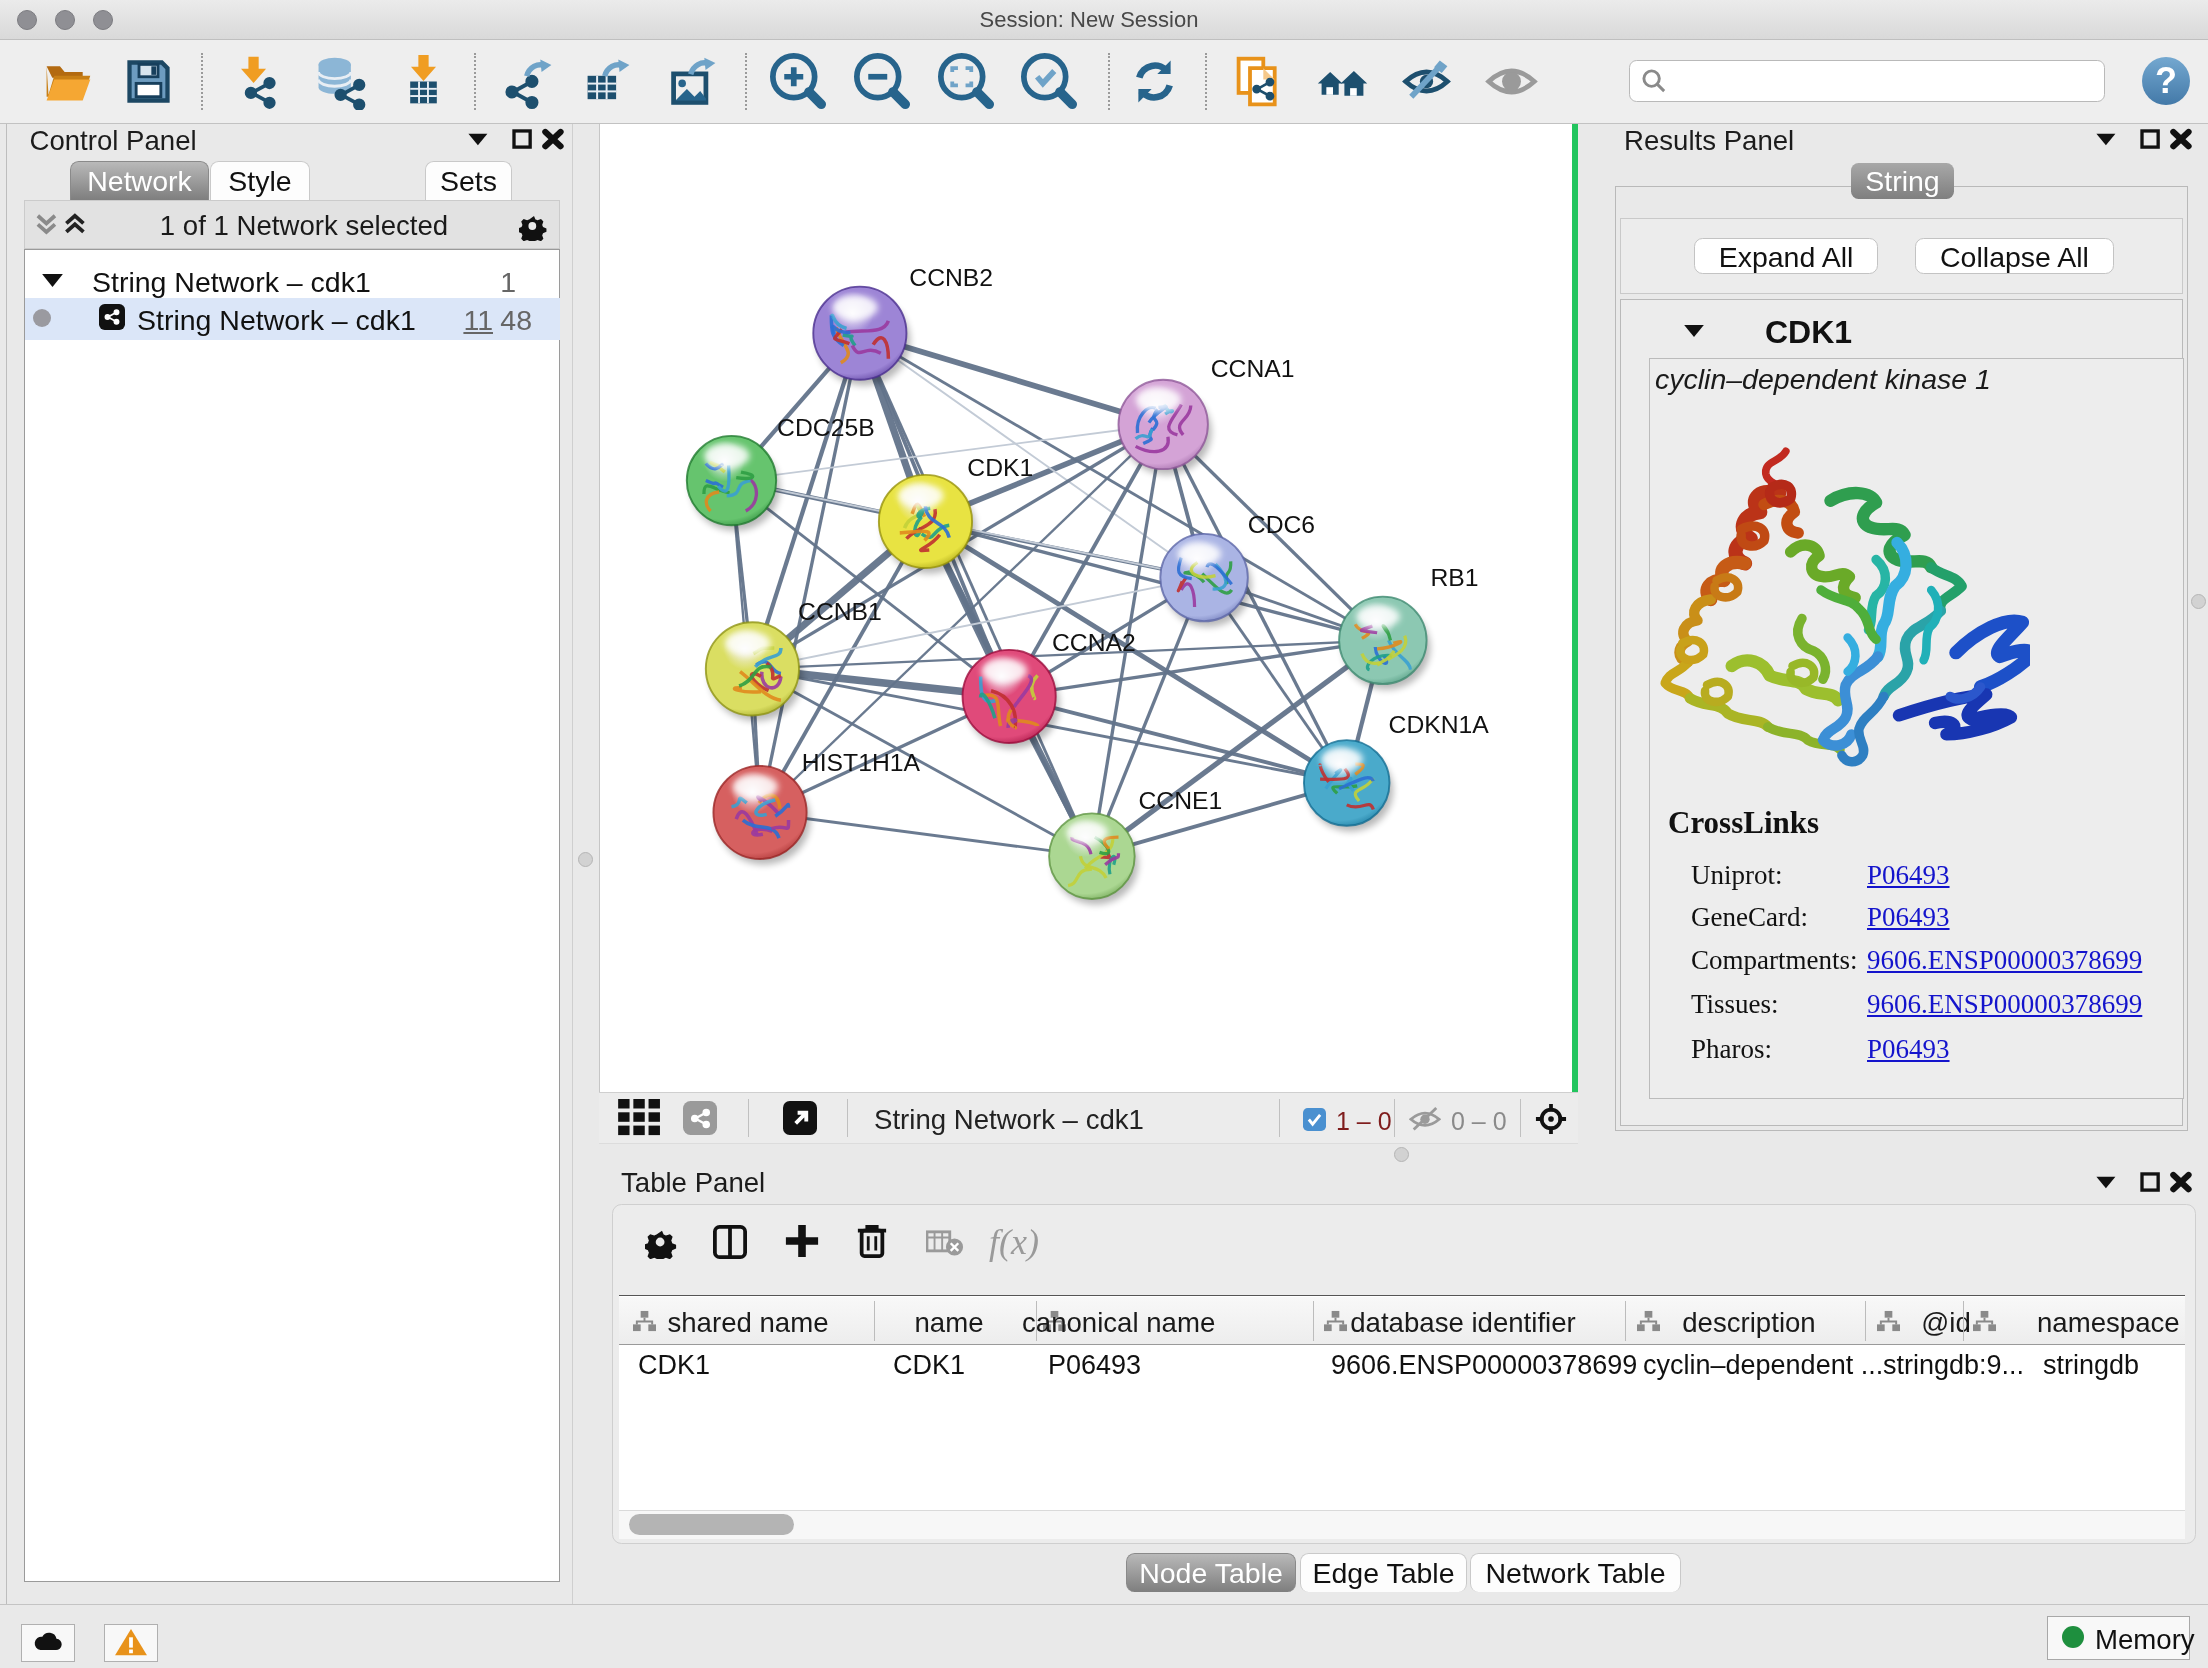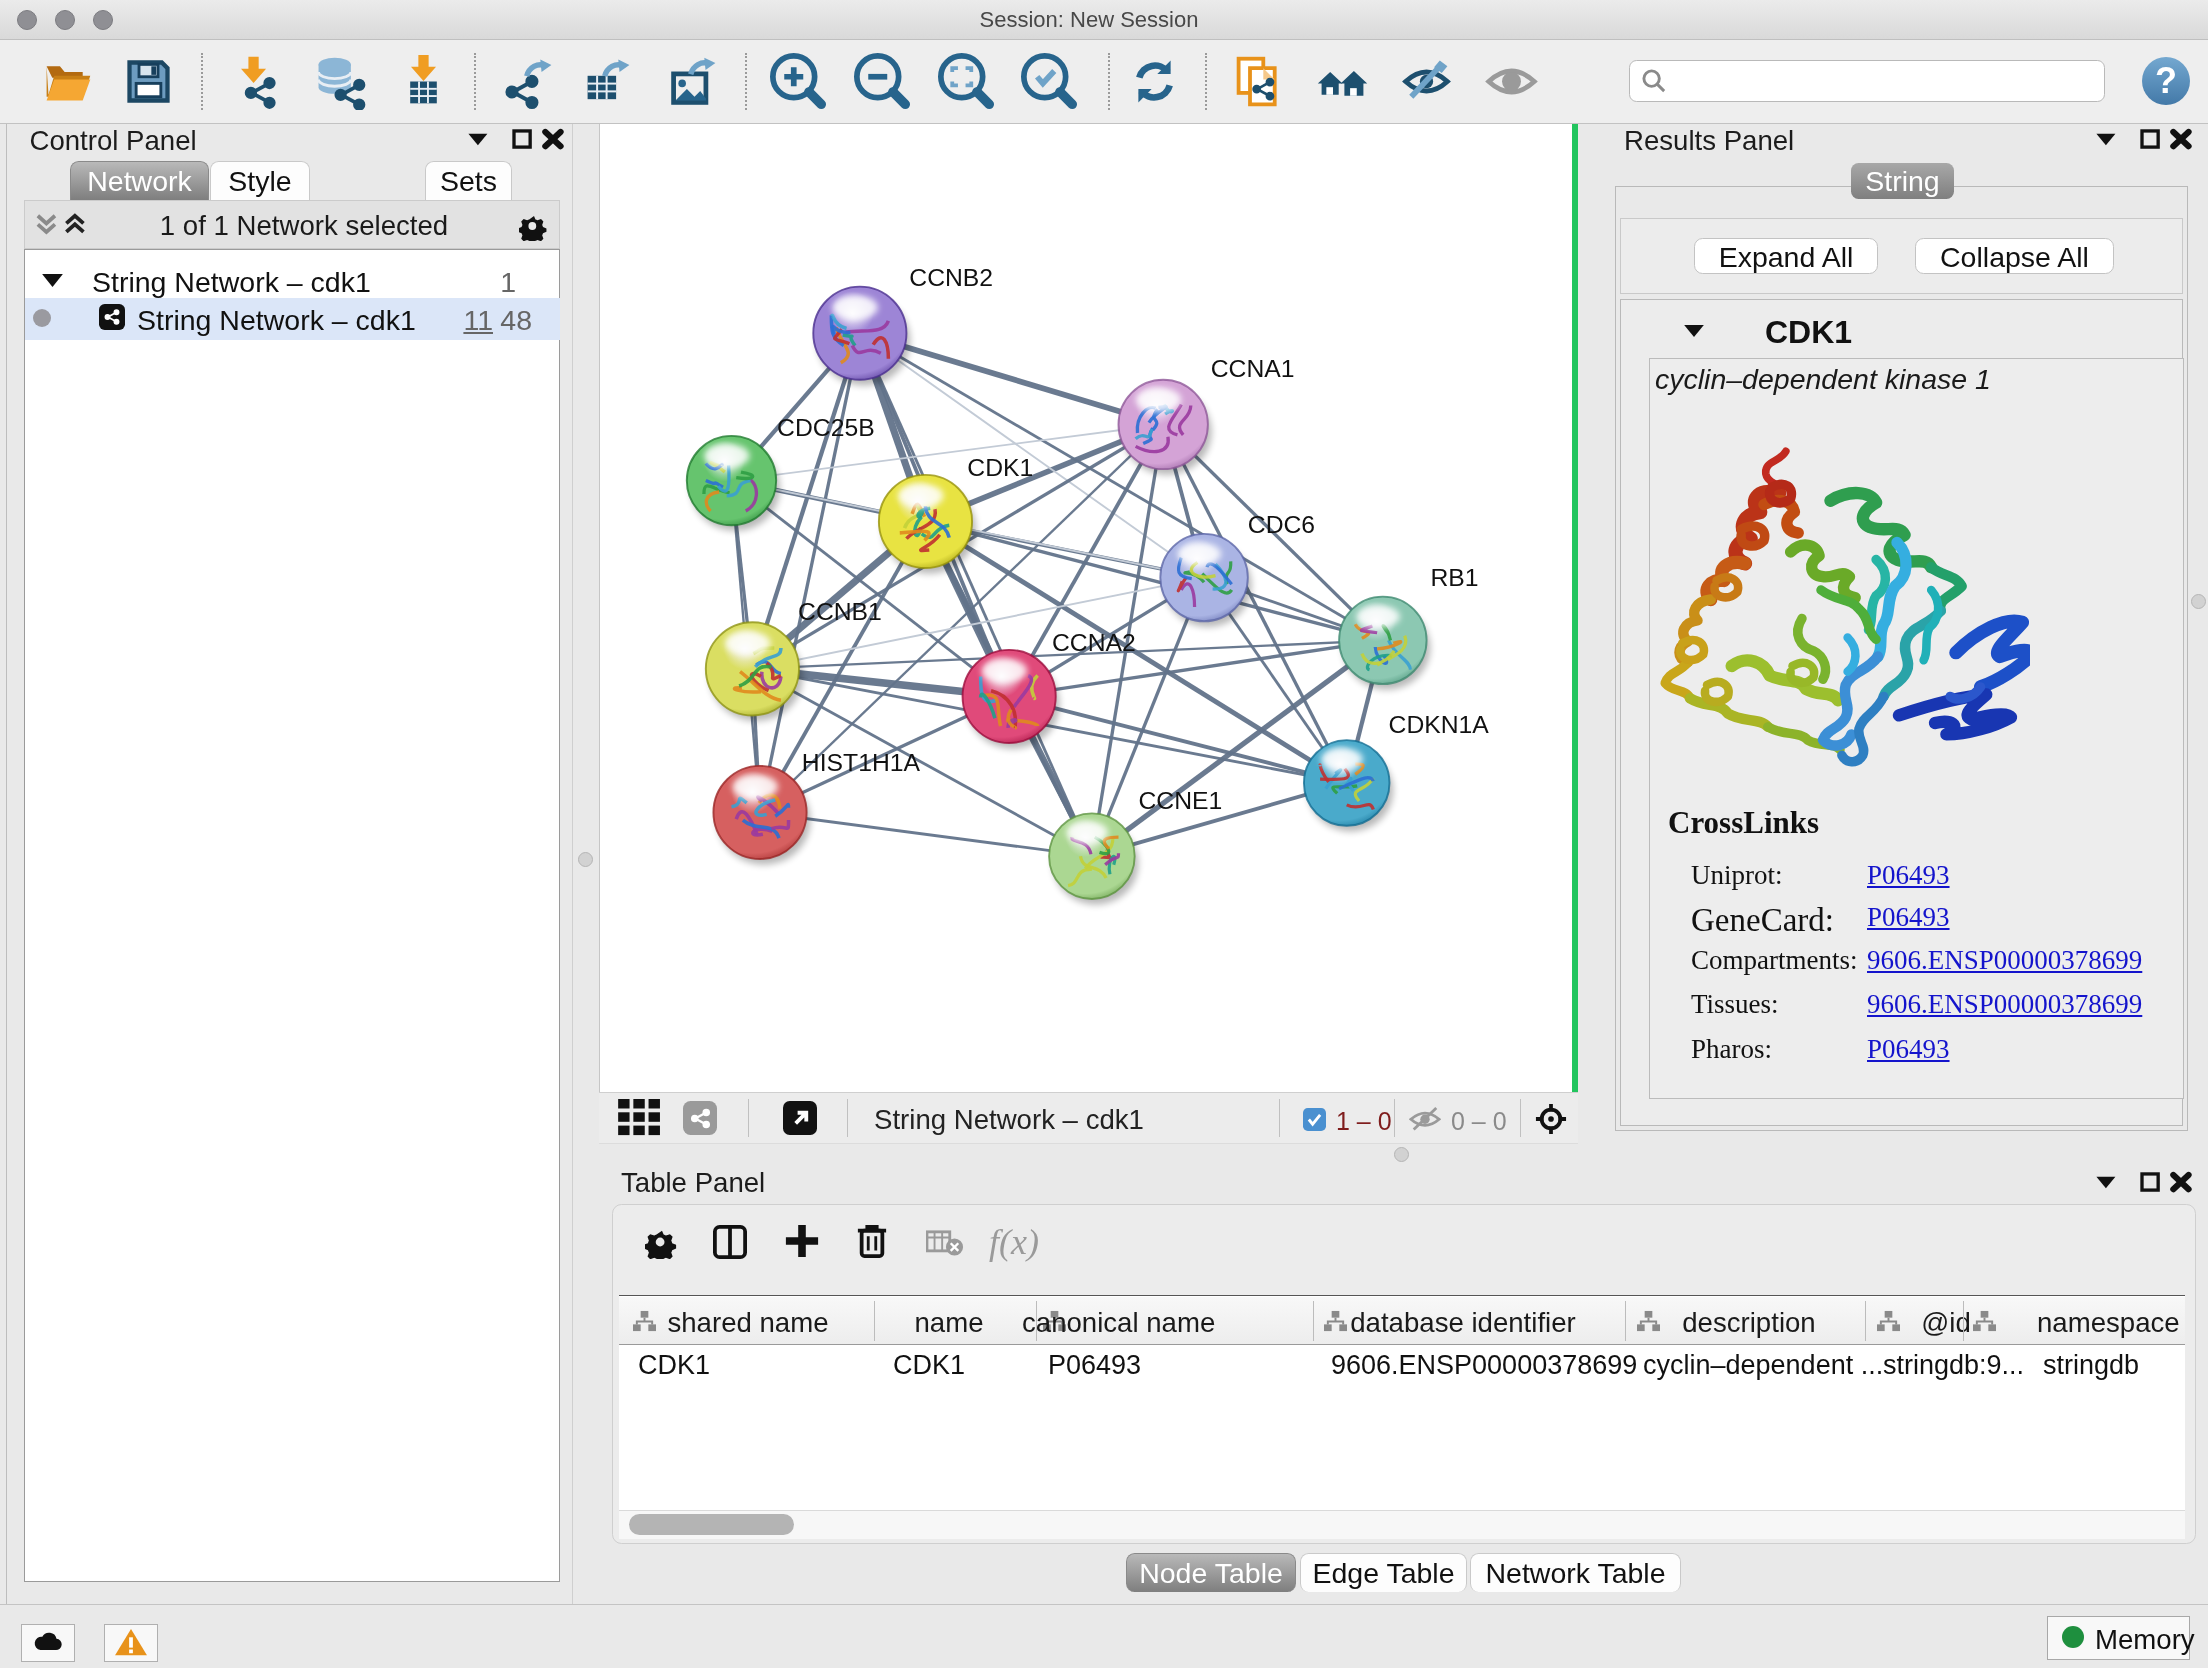--- a/index.html
+++ b/index.html
@@ -641,21 +641,21 @@
 <path d="M96 96 C112 88 124 96 120 108 C110 118 94 114 96 102" stroke="#c04a14" stroke-width="10"></path>
 <path d="M70 150 C84 142 96 150 92 162 C82 172 66 168 68 156" stroke="#c87a16" stroke-width="9"></path>
 <path d="M34 216 C48 208 60 216 56 228 C46 238 30 234 32 222" stroke="#c9a11a" stroke-width="9"></path>
 <path d="M60 260 C74 252 86 260 82 272 C72 282 56 278 58 266" stroke="#b8ac20" stroke-width="9"></path>
 <path d="M150 240 C164 232 176 240 172 252 C162 262 146 258 148 246" stroke="#98b828" stroke-width="9"></path>
 </g>
 </svg></div>
 <div class="abs" style="left:1668px;top:805px;font-family:'Liberation Serif',serif;font-size:31px;font-weight:bold;color:#111;">CrossLinks</div>
 <div class="abs" style="left:1691px;top:860px;font-family:'Liberation Serif',serif;font-size:27px;color:#111;">Uniprot:</div>
 <div class="abs" style="left:1867px;top:860px;font-family:'Liberation Serif',serif;font-size:27px;"><a class="lnk">P06493</a></div>
-<div class="abs" style="left:1691px;top:902px;font-family:'Liberation Serif',serif;font-size:33px;color:#111;">GeneCard:</div>
+<div class="abs" style="left:1691px;top:902px;font-family:'Liberation Serif',serif;font-size:27px;color:#111;">GeneCard:</div>
 <div class="abs" style="left:1867px;top:902px;font-family:'Liberation Serif',serif;font-size:27px;"><a class="lnk">P06493</a></div>
 <div class="abs" style="left:1691px;top:945px;font-family:'Liberation Serif',serif;font-size:27px;color:#111;">Compartments:</div>
 <div class="abs" style="left:1867px;top:945px;font-family:'Liberation Serif',serif;font-size:27px;"><a class="lnk">9606.ENSP00000378699</a></div>
 <div class="abs" style="left:1691px;top:989px;font-family:'Liberation Serif',serif;font-size:27px;color:#111;">Tissues:</div>
 <div class="abs" style="left:1867px;top:989px;font-family:'Liberation Serif',serif;font-size:27px;"><a class="lnk">9606.ENSP00000378699</a></div>
 <div class="abs" style="left:1691px;top:1034px;font-family:'Liberation Serif',serif;font-size:27px;color:#111;">Pharos:</div>
 <div class="abs" style="left:1867px;top:1034px;font-family:'Liberation Serif',serif;font-size:27px;"><a class="lnk">P06493</a></div>
 
 <div class="abs panel-title" style="left:621px;top:1167px;">Table Panel</div>
 <svg class="abs" style="left:2085px;top:1170px" width="114" height="25" viewBox="0 0 120 26">

